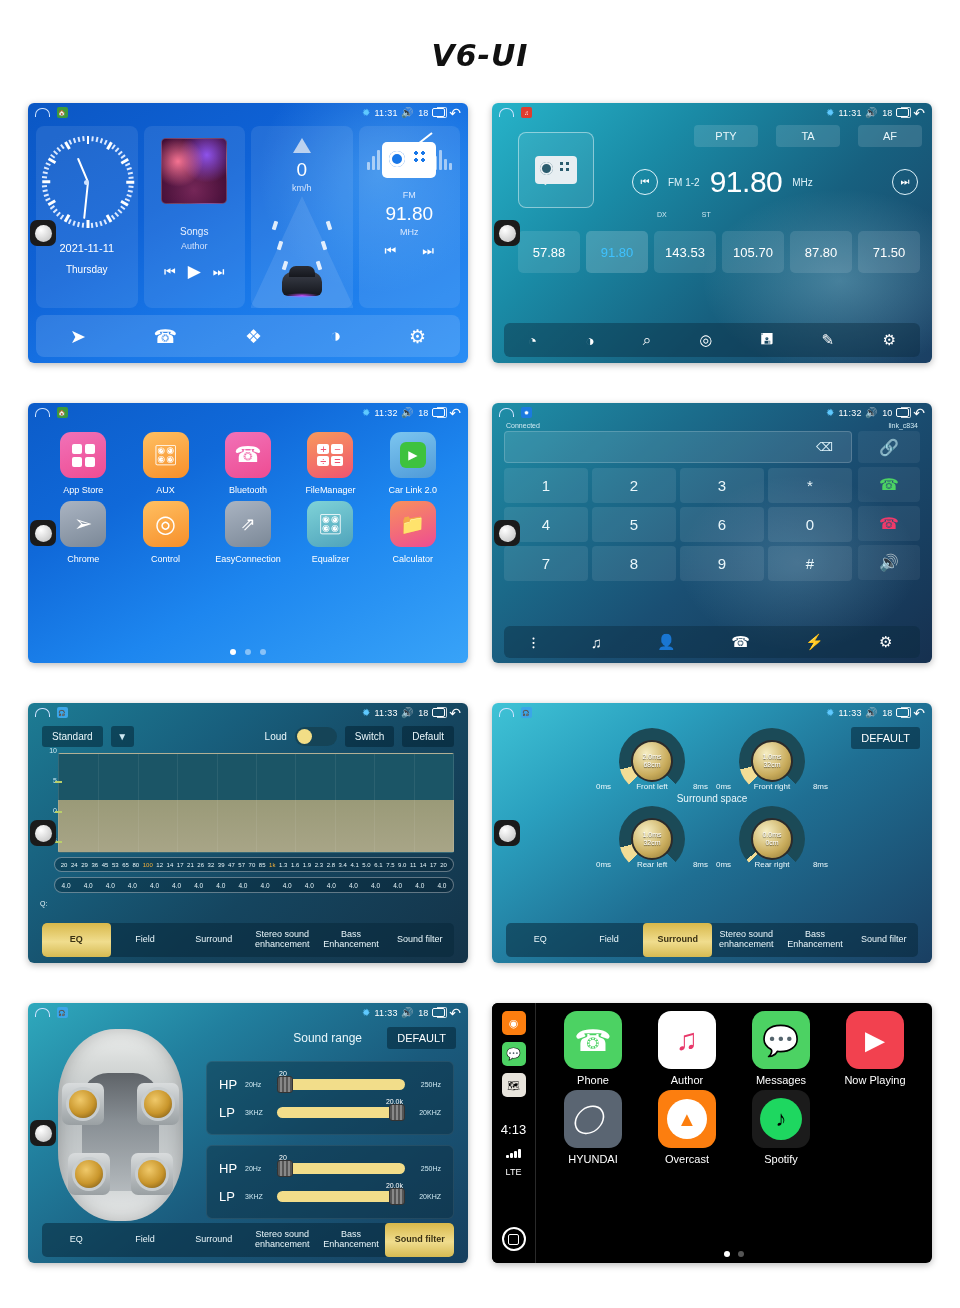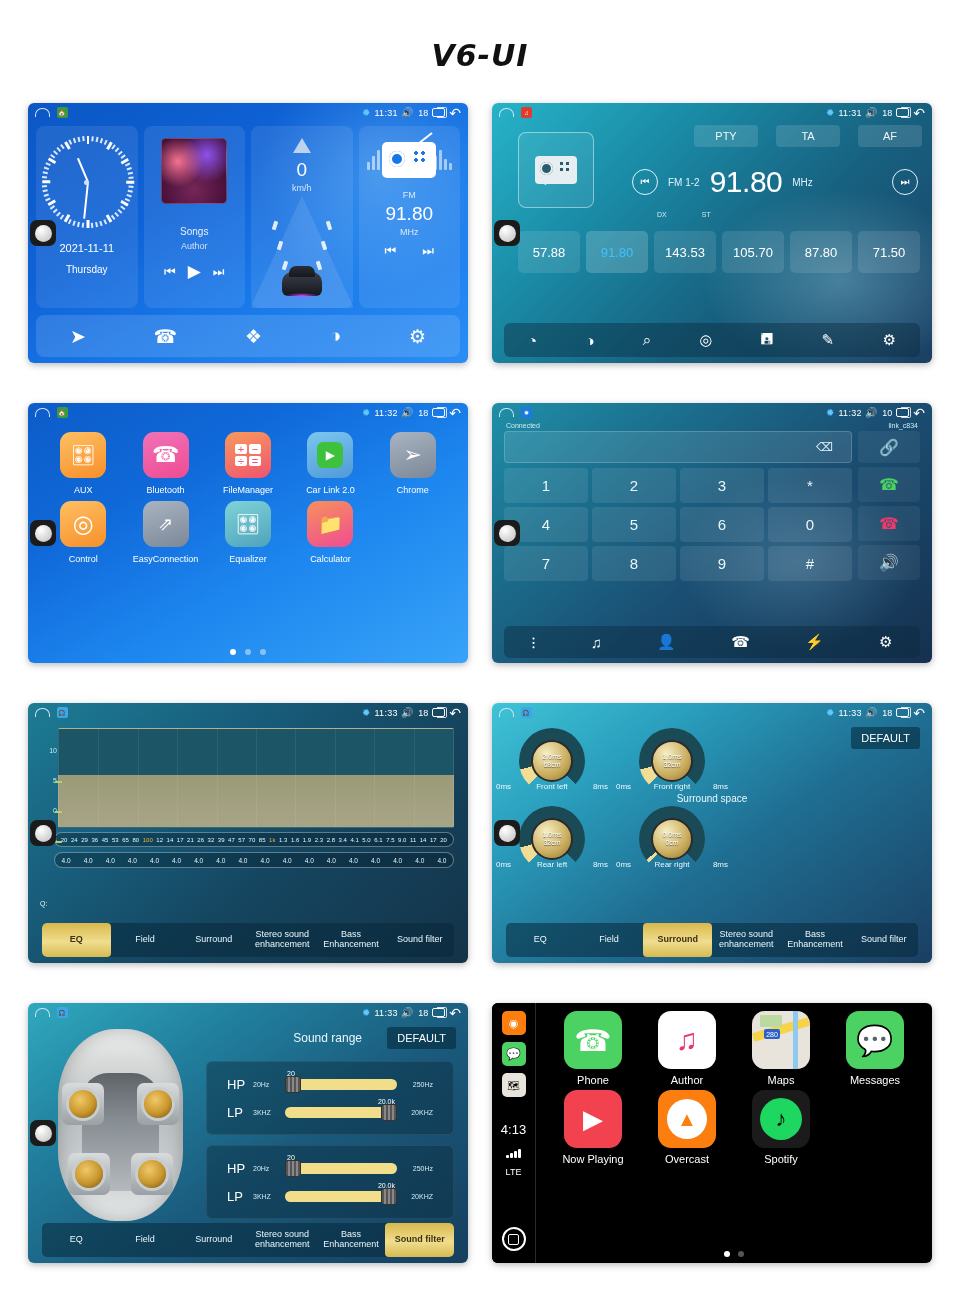--- a/index.html
+++ b/index.html
@@ -256,21 +256,21 @@
   .tabbar{position:absolute;left:14px;right:14px;bottom:6px;height:34px;border-radius:5px;
     background:rgba(8,40,58,.55);display:flex;z-index:6;overflow:hidden;}
   .tab{flex:1;display:flex;align-items:center;justify-content:center;text-align:center;
     color:#eaf7fb;font-size:9px;line-height:1.1;padding:0 2px;}
   .tab.active{background:linear-gradient(180deg,#d8b84a,#f0dd8e 55%,#d6ba52);
     color:#3a3113;border-radius:4px;font-weight:bold;}
 
   
   .p6 { background: linear-gradient(145deg,#3fc3d6 0%,#2a9fbe 25%,#1f6f93 55%,#1a3f62 100%); }
   .knobs{position:relative;z-index:5;padding:6px 0 0;}
-  .knobrow{display:flex;justify-content:flex-start;}
+  .knobrow{display:flex;justify-content:center;}
   .knobunit{position:relative;width:120px;display:flex;flex-direction:column;align-items:center;}
   .dial{width:66px;height:66px;border-radius:50%;position:relative;
     background: conic-gradient(from 225deg, #f2dd96 0deg 30deg, #1b4a57 30deg 270deg, transparent 270deg 360deg);
     display:flex;align-items:center;justify-content:center;}
   .dial .inner{width:42px;height:42px;border-radius:50%;
     background:radial-gradient(circle at 35% 30%,#f6eec3,#c9ac5c 60%,#8d7432);
     border:2px solid #2b2b2b;display:flex;flex-direction:column;align-items:center;
     justify-content:center;color:#fff;font-size:7px;line-height:1.15;text-shadow:0 1px 1px rgba(0,0,0,.6);}
   .ends{display:flex;justify-content:space-between;width:112px;margin-top:-12px;color:#eaf7fb;font-size:8px;}
   .knoblab{color:#eaf7fb;font-size:8px;margin-top:-9px;}
@@ -288,21 +288,21 @@
     background:linear-gradient(180deg,#4a4f55,#7e858b 40%,#aeb4b8);opacity:.85;}
   .spk{position:absolute;width:42px;height:42px;border-radius:7px;
     background:linear-gradient(180deg,#d9dcdd,#9aa0a3);display:flex;align-items:center;justify-content:center;}
   .spk::after{content:"";width:28px;height:28px;border-radius:50%;
     background:radial-gradient(circle at 40% 35%,#f0c96a,#c9962c 55%,#6d4e12);
     box-shadow:0 0 0 3px #c8cdcf;}
   .spk.s1{left:4px;top:54px;} .spk.s2{right:4px;top:54px;}
   .spk.s3{left:10px;top:124px;} .spk.s4{right:10px;top:124px;}
   .sr-title{position:absolute;right:106px;top:28px;color:#eaf7fb;font-size:12px;z-index:6;}
   .filtbox{position:absolute;right:14px;width:248px;border-radius:6px;z-index:6;
-    background:rgba(10,45,62,.45);border:1px solid rgba(255,255,255,.08);padding:8px 20px;}
+    background:rgba(10,45,62,.45);border:1px solid rgba(255,255,255,.08);padding:8px 12px;}
   .filtbox.b1{top:58px;} .filtbox.b2{top:142px;}
   .filtrow{display:flex;align-items:center;gap:6px;height:28px;position:relative;}
   .ftag{color:#fff;font-size:13px;width:20px;}
   .fmin{color:#cfe9f2;font-size:7px;width:26px;}
   .track{flex:1;height:11px;border-radius:6px;background:#f2dd8a;position:relative;}
   .thumb{position:absolute;top:-3px;width:16px;height:17px;border-radius:3px;
     background:repeating-linear-gradient(90deg,#555 0 2px,#888 2px 4px);border:1px solid #333;}
   .fmax{color:#cfe9f2;font-size:7px;width:30px;text-align:right;}
   .fval{position:absolute;top:-9px;color:#fff;font-size:7px;}
 
@@ -566,20 +566,31 @@
         <span class="clk">11:32</span>
         <span class="ic-vol">🔊</span>
         <span>18</span>
         <span class="ic-recents"></span>
         <span class="ic-back">↶</span>
       </div>
     </div>
 
     <div class="appgrid">
       <div class="appcell">
+        <div class="appicon" style="background:linear-gradient(160deg,#f172b8,#ee4c92)">
+          <span class="g4">
+              <i></i>
+              <i></i>
+              <i></i>
+              <i></i>
+            </span>
+        </div>
+        <div class="applabel">App Store</div>
+      </div>
+      <div class="appcell">
         <div class="appicon" style="background:linear-gradient(160deg,#ffc062,#f78f2a);font-size:20px">🎛</div>
         <div class="applabel">AUX</div>
       </div>
       <div class="appcell">
         <div class="appicon" style="background:linear-gradient(160deg,#f172b8,#ee4c92)">☎</div>
         <div class="applabel">Bluetooth</div>
       </div>
       <div class="appcell">
         <div class="appicon" style="background:linear-gradient(160deg,#f89a5c,#ef5470);font-size:11px;color:#fff">
           <div style="display:grid;grid-template-columns:1fr 1fr;gap:2px">
@@ -698,20 +709,28 @@
       <div class="sb-right">
         <span class="ic-bt">✹</span>
         <span class="clk">11:33</span>
         <span class="ic-vol">🔊</span>
         <span>18</span>
         <span class="ic-recents"></span>
         <span class="ic-back">↶</span>
       </div>
     </div>
 
+    <div class="eq-top">
+      <div class="pill">Standard</div>
+      <div class="chev">▼</div>
+      <div class="loud-lbl">Loud</div>
+      <div class="toggle"></div>
+      <div class="pill">Switch</div>
+      <div class="pill">Default</div>
+    </div>
 
     <div class="yaxis">
       <span class="ylab" style="top:-4px">10</span>
       <span class="ylab" style="top:26px">5</span>
       <span class="ytick" style="top:30px"></span>
       <span class="ylab" style="top:56px">0</span>
       <span class="ytick" style="top:60px"></span>
       <span class="ylab" style="top:86px">-5</span>
       <span class="ytick" style="top:90px"></span>
     </div>
@@ -989,38 +1008,33 @@
       <div class="cp-grid">
         <div class="cp-cell">
           <div class="cp-icon" style="background:#4cd263;color:#fff;font-size:30px">☎</div>
           <div class="cp-label">Phone</div>
         </div>
         <div class="cp-cell">
           <div class="cp-icon" style="background:#fff;color:#e8386a;font-size:30px">♫</div>
           <div class="cp-label">Author</div>
         </div>
         <div class="cp-cell">
-          <div class="cp-icon" style="background:#e8e4dc">
-            <span style="position:absolute;left:0;top:14px;width:100%;height:9px;background:#f5d547;transform:rotate(-16deg)"></span>
-            <span style="position:absolute;right:12px;top:0;width:5px;height:100%;background:#8ec9f0"></span>
-            <span style="position:absolute;left:8px;top:4px;width:22px;height:12px;background:#bcd9a0"></span>
-            <span style="position:absolute;left:12px;top:18px;width:16px;height:10px;border-radius:2px;background:#2a62c9;color:#fff;font-size:7px;display:flex;align-items:center;justify-content:center">280</span>
-          </div>
-          <div class="cp-label">Maps</div>
-        </div>
-        <div class="cp-cell">
           <div class="cp-icon" style="background:#4cd263;color:#fff;font-size:30px">💬</div>
           <div class="cp-label">Messages</div>
         </div>
 
         <div class="cp-cell">
           <div class="cp-icon" style="background:#f2414f;color:#fff;font-size:26px">▶</div>
           <div class="cp-label">Now Playing</div>
         </div>
         <div class="cp-cell">
+          <div class="cp-icon" style="background:#5a6572;color:#fff;font-size:24px;font-style:italic">⃝</div>
+          <div class="cp-label">HYUNDAI</div>
+        </div>
+        <div class="cp-cell">
           <div class="cp-icon" style="background:#fc7e0f">
             <span style="width:40px;height:40px;border-radius:50%;background:#fff;display:flex;align-items:center;justify-content:center;font-size:20px;color:#fc7e0f">▲</span>
           </div>
           <div class="cp-label">Overcast</div>
         </div>
         <div class="cp-cell">
           <div class="cp-icon" style="background:#1b1b1b">
             <span style="width:42px;height:42px;border-radius:50%;background:#1ed760;display:flex;align-items:center;justify-content:center;color:#000;font-size:22px">♪</span>
           </div>
           <div class="cp-label">Spotify</div>

